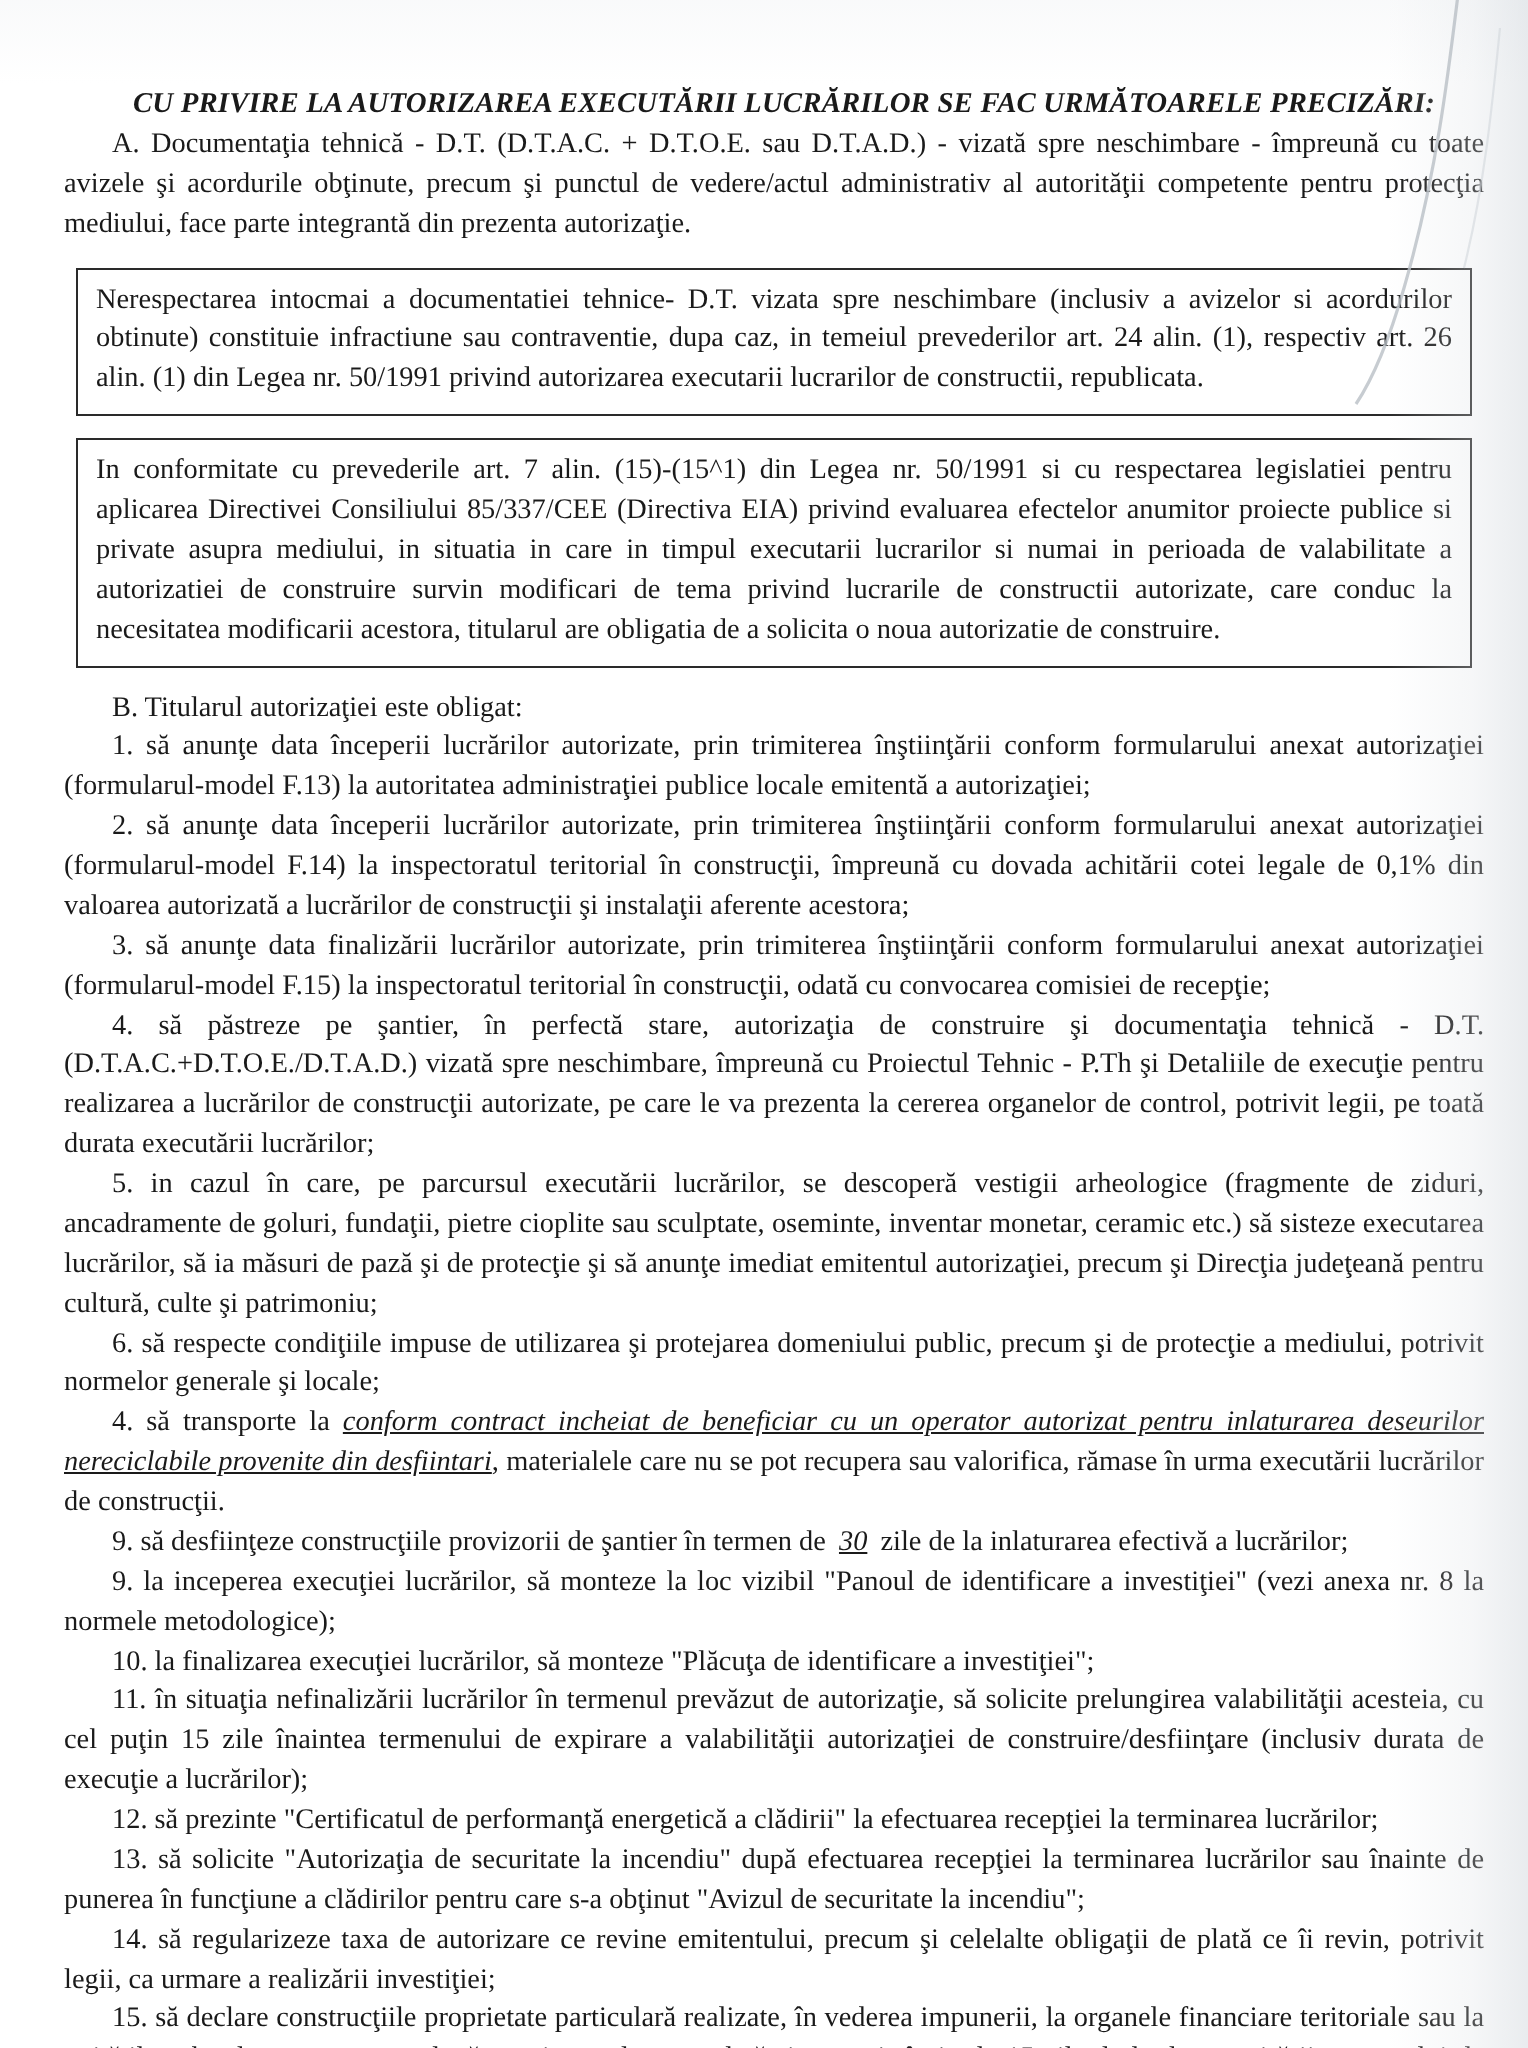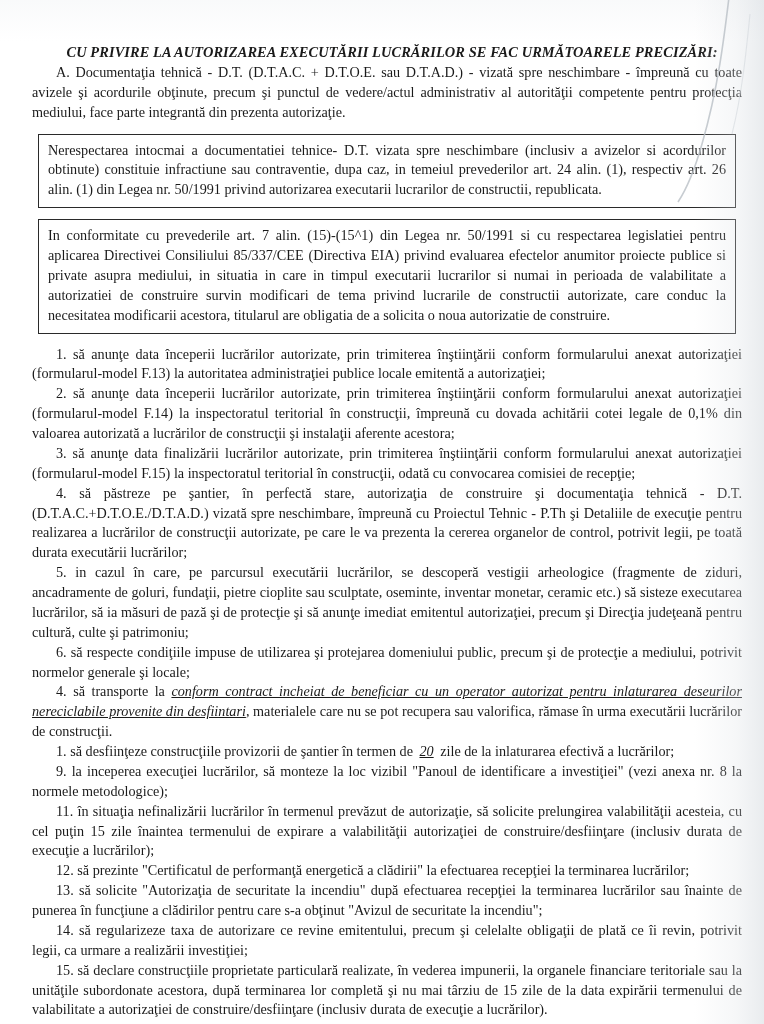--- a/index.html
+++ b/index.html
@@ -113,37 +113,39 @@
     <p class="indent section-a">A. Documentaţia tehnică - D.T. (D.T.A.C. + D.T.O.E. sau D.T.A.D.) - vizată spre neschimbare - împreună cu toate avizele şi acordurile obţinute, precum şi punctul de vedere/actul administrativ al autorităţii competente pentru protecţia mediului, face parte integrantă din prezenta autorizaţie.</p>
 
     <div class="boxed">
       <p>Nerespectarea intocmai a documentatiei tehnice- D.T. vizata spre neschimbare (inclusiv a avizelor si acordurilor obtinute) constituie infractiune sau contraventie, dupa caz, in temeiul prevederilor art. 24 alin. (1), respectiv art. 26 alin. (1) din Legea nr. 50/1991 privind autorizarea executarii lucrarilor de constructii, republicata.</p>
     </div>
 
     <div class="boxed">
       <p>In conformitate cu prevederile art. 7 alin. (15)-(15^1) din Legea nr. 50/1991 si cu respectarea legislatiei pentru aplicarea Directivei Consiliului 85/337/CEE (Directiva EIA) privind evaluarea efectelor anumitor proiecte publice si private asupra mediului, in situatia in care in timpul executarii lucrarilor si numai in perioada de valabilitate a autorizatiei  de construire survin modificari de tema privind lucrarile de constructii autorizate, care conduc la necesitatea modificarii acestora, titularul are obligatia de a solicita o noua autorizatie de construire.</p>
     </div>
 
+    <p class="indent">B. Titularul autorizaţiei este obligat:</p>
 
     <div class="list-block">
       <p class="hang">1. să anunţe data începerii lucrărilor autorizate, prin trimiterea înştiinţării conform formularului anexat autorizaţiei (formularul-model F.13) la autoritatea administraţiei publice locale emitentă a autorizaţiei;</p>
       <p class="hang">2. să anunţe data începerii lucrărilor autorizate, prin trimiterea înştiinţării conform formularului anexat autorizaţiei (formularul-model F.14) la inspectoratul teritorial în construcţii, împreună cu dovada achitării cotei legale de 0,1% din valoarea autorizată a lucrărilor de construcţii şi instalaţii aferente acestora;</p>
       <p class="hang">3. să anunţe data finalizării lucrărilor autorizate, prin trimiterea înştiinţării conform formularului anexat autorizaţiei (formularul-model F.15) la inspectoratul teritorial în construcţii, odată cu convocarea comisiei de recepţie;</p>
       <p class="hang">4. să păstreze pe şantier, în perfectă stare, autorizaţia de construire şi documentaţia tehnică - D.T. (D.T.A.C.+D.T.O.E./D.T.A.D.) vizată spre neschimbare, împreună cu Proiectul Tehnic - P.Th şi Detaliile de execuţie pentru realizarea a lucrărilor de construcţii autorizate, pe care le va prezenta la cererea organelor de control, potrivit legii, pe toată durata executării lucrărilor;</p>
       <p class="hang">5. in cazul în care, pe parcursul executării lucrărilor, se descoperă vestigii arheologice (fragmente de ziduri, ancadramente de goluri, fundaţii, pietre cioplite sau sculptate, oseminte, inventar monetar, ceramic etc.) să sisteze executarea lucrărilor, să ia măsuri de pază şi de protecţie şi să anunţe imediat emitentul autorizaţiei, precum şi Direcţia judeţeană pentru cultură, culte şi patrimoniu;</p>
       <p class="hang">6. să respecte condiţiile impuse de utilizarea şi protejarea domeniului public, precum şi de protecţie a mediului, potrivit normelor generale şi locale;</p>
 
       <p class="hang"><span>4. să transporte la</span>
         <span class="fill-italic">conform contract incheiat de beneficiar cu un operator autorizat pentru inlaturarea deseurilor nereciclabile provenite din desfiintari</span><span>, materialele care nu se pot recupera sau valorifica, rămase în urma executării lucrărilor de construcţii.</span></p>
 
-      <p class="hang"><span>1. să desfiinţeze construcţiile provizorii de şantier în termen de</span>
-        <span class="blank-fill">20</span>
+      <p class="hang"><span>9. să desfiinţeze construcţiile provizorii de şantier în termen de</span>
+        <span class="blank-fill">30</span>
         <span>zile de la inlaturarea efectivă a lucrărilor;</span></p>
 
       <p class="hang">9. la inceperea execuţiei lucrărilor, să monteze la loc vizibil "Panoul de identificare a investiţiei" (vezi anexa nr. 8 la normele metodologice);</p>
+      <p class="hang">10. la finalizarea execuţiei lucrărilor, să monteze "Plăcuţa de identificare a investiţiei";</p>
       <p class="hang">11. în situaţia nefinalizării lucrărilor în termenul prevăzut de autorizaţie, să solicite prelungirea valabilităţii acesteia, cu cel puţin 15 zile înaintea termenului de expirare a valabilităţii autorizaţiei de construire/desfiinţare (inclusiv durata de execuţie a lucrărilor);</p>
       <p class="hang">12. să prezinte "Certificatul de performanţă energetică a clădirii" la efectuarea recepţiei la terminarea lucrărilor;</p>
       <p class="hang">13. să solicite "Autorizaţia de securitate la incendiu" după efectuarea recepţiei la terminarea lucrărilor sau înainte de punerea în funcţiune a clădirilor pentru care s-a obţinut "Avizul de securitate la incendiu";</p>
       <p class="hang">14. să regularizeze taxa de autorizare ce revine emitentului, precum şi celelalte obligaţii de plată ce îi revin, potrivit legii, ca urmare a realizării investiţiei;</p>
       <p class="hang">15. să declare construcţiile proprietate particulară realizate, în vederea impunerii, la organele financiare teritoriale sau la unităţile subordonate acestora, după terminarea lor completă şi nu mai târziu de 15 zile de la data expirării termenului de valabilitate a autorizaţiei de construire/desfiinţare (inclusiv durata de execuţie a lucrărilor).</p>
     </div>
 
   </div>
 
   <div class="scan-top-fade"></div>

